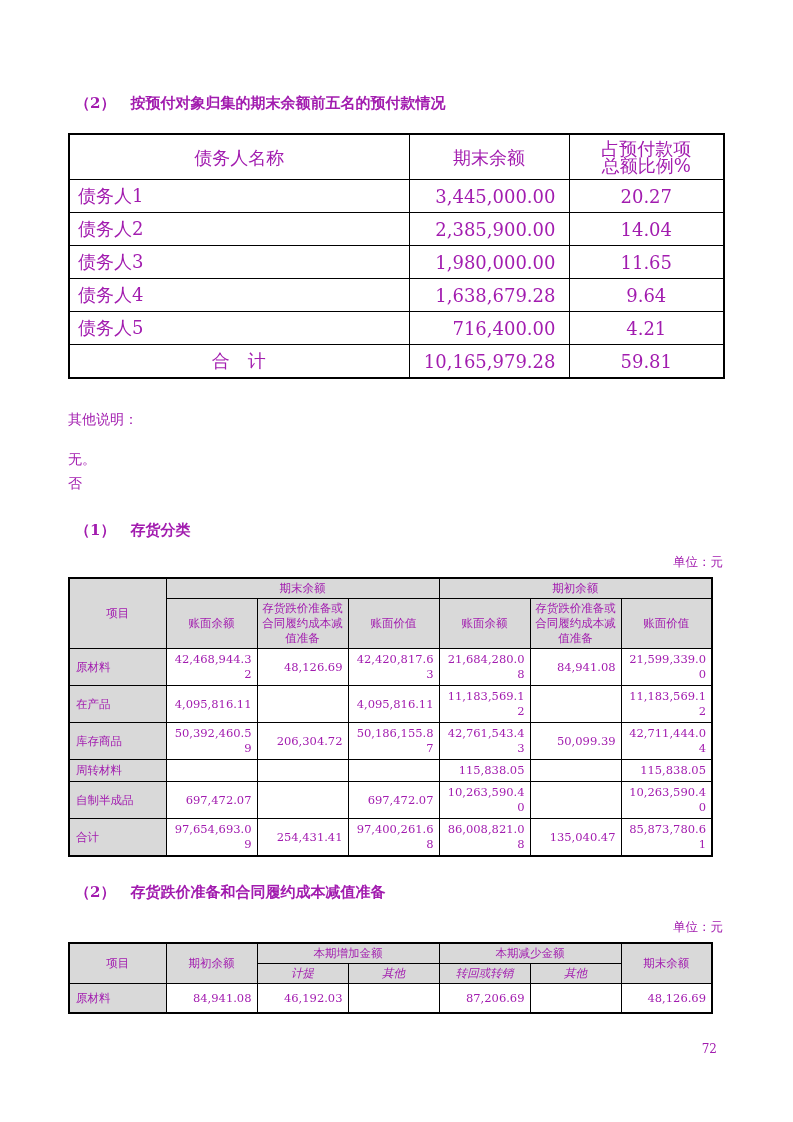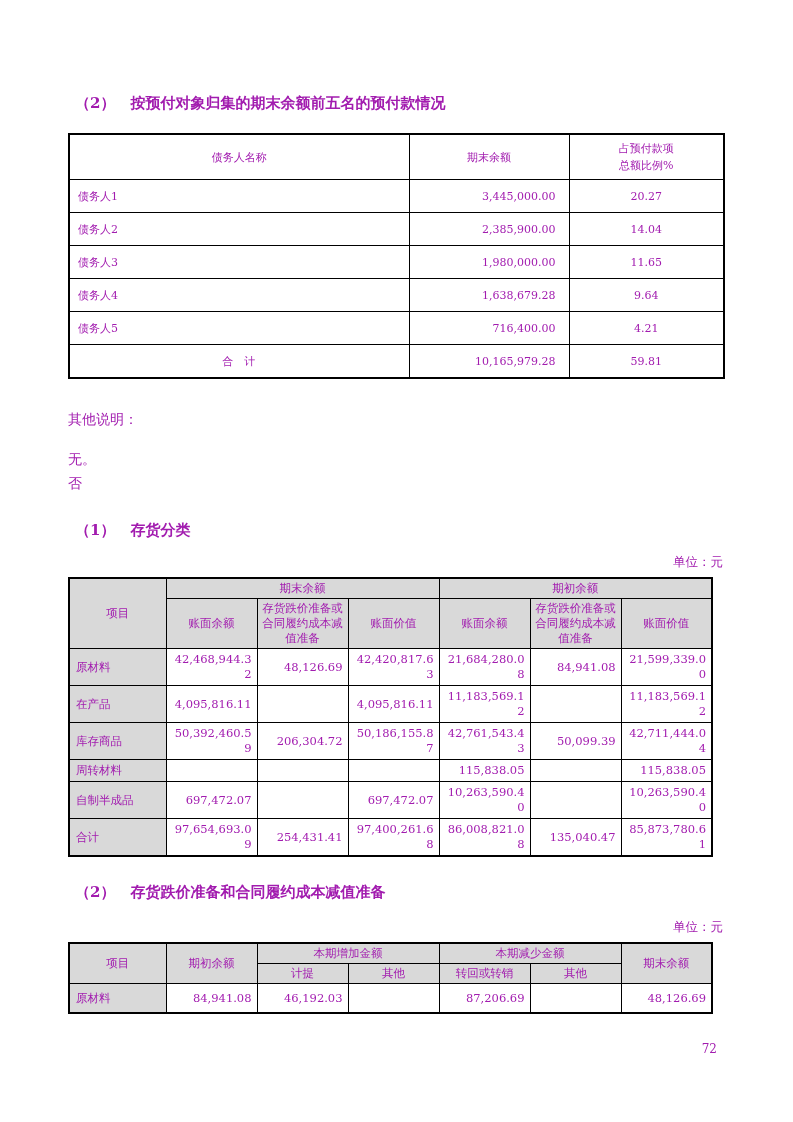--- a/index.html
+++ b/index.html
@@ -12,37 +12,37 @@
   .h1{font-size:15px;font-weight:bold;line-height:20px;margin:0;}
   .h1 .no{margin-left:7px;margin-right:15px;}
   .body-text{font-size:14px;line-height:16px;}
   .unit{font-size:12.5px;text-align:right;width:655px;}
 
   table{border-collapse:collapse;table-layout:fixed;}
   table.doc{border:2px solid #000;}
   table.doc th,table.doc td{border:1px solid #000;font-weight:normal;overflow:hidden;}
 
   
-  .t1{width:655px;font-size:11px;margin-top:20px;}
+  .t1{width:655px;font-size:18px;margin-top:20px;}
   .t1 th{height:42px;text-align:center;line-height:17px;}
   .t1 td{height:30px;}
   .t1 .c-name{text-align:left;padding-left:8px;}
   .t1 .c-bal{text-align:right;padding-right:13px;}
   .t1 .c-ratio{text-align:center;}
   .t1 tr.total .c-name{text-align:center;padding-left:0;}
 
   
   .t23{width:643px;font-size:11.5px;}
   .t23 th{background:#d9d9d9;text-align:center;line-height:15px;padding:2px 4px;}
   .t23 td.lbl{background:#d9d9d9;text-align:left;padding:2px 4px 2px 6px;line-height:15px;}
   .t23 td.num{text-align:right;word-break:break-all;padding:3px 5px;line-height:15px;}
   .t2 .gh{height:20px;}
   .t2 .sh{height:50px;}
   .t3 .gh{height:20px;}
-  .t3 .sh{height:16px;}
+  .t3 .sh{height:16px;font-style:italic;}
   .t3 td{height:22px;}
 
   .spacer-note{margin-top:32px;}
   .spacer-none{margin-top:24px;}
   .spacer-h6{margin-top:27px;}
   .spacer-q{margin-top:24px;}
   .spacer-a{margin-top:8px;}
   .spacer-sub1{margin-top:29px;}
   .spacer-unit1{margin-top:14px;}
   .spacer-t2{margin-top:6px;}

